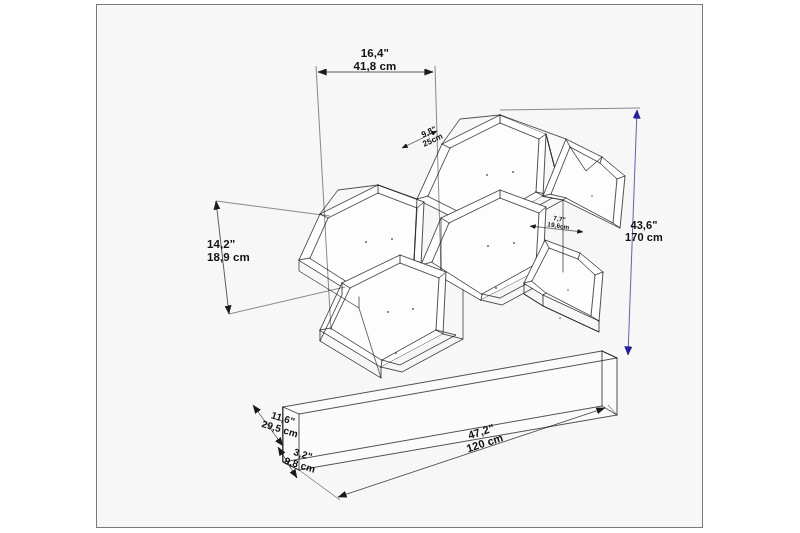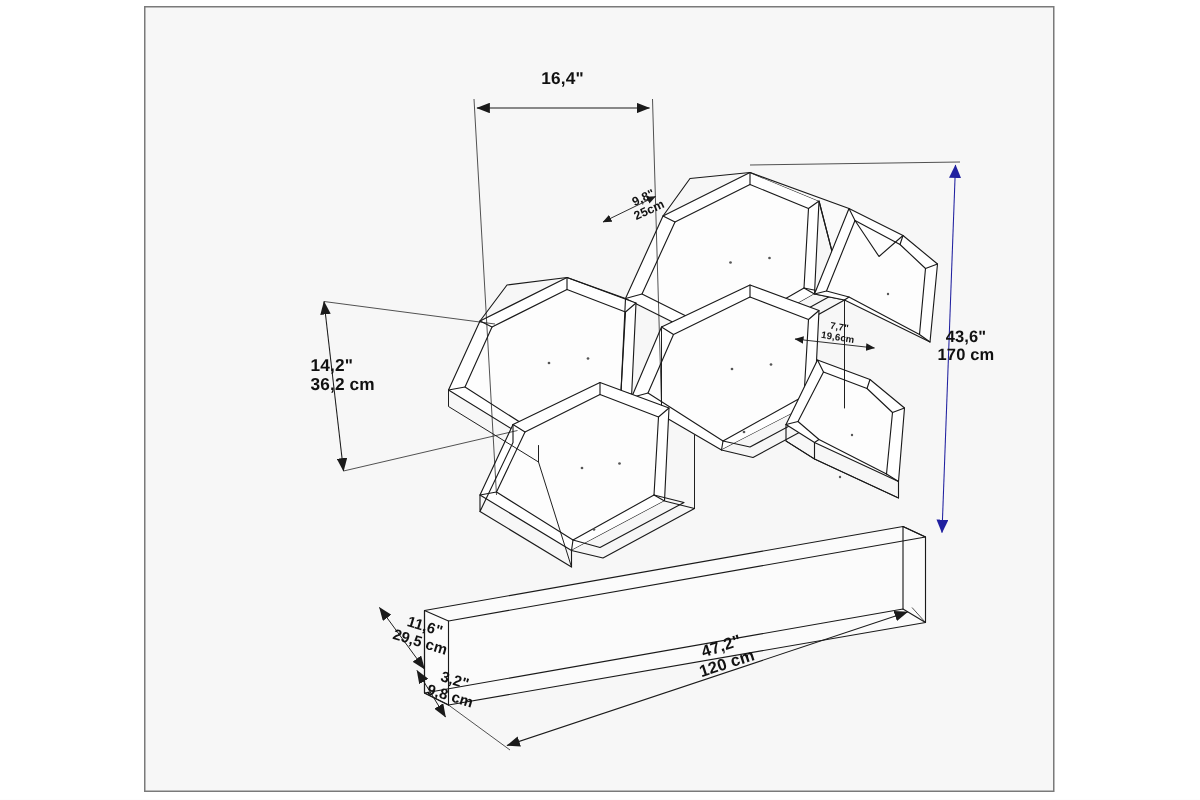--- a/index.html
+++ b/index.html
@@ -178,30 +178,31 @@
       <g>
         <line x1="338" y1="497" x2="605" y2="408" marker-start="url(#ahs)" marker-end="url(#ah)"></line>
         <line x1="299" y1="470" x2="340" y2="500" stroke-width="0.5"></line>
         <line x1="617" y1="415" x2="608" y2="405" stroke-width="0.5"></line>
       </g>
     </g>
   </svg>
 
   <div class="dimlabel dl-top" style="left:305px;top:47px;width:140px;">
     <div>16,4"</div>
+    <div>41,8 cm</div>
   </div>
 
   <div class="dimlabel dl-small" style="left:404px;top:127px;width:54px;transform:rotate(-25deg);transform-origin:50% 50%;">
     <div>9,8"</div>
     <div>25cm</div>
   </div>
 
   <div class="dimlabel dl-mid" style="left:207px;top:238px;width:80px;">
     <div>14,2"</div>
-    <div>36,2 cm</div>
+    <div>18,9 cm</div>
   </div>
 
   <div class="dimlabel dl-tiny" style="left:537px;top:215px;width:44px;transform:rotate(9deg);transform-origin:50% 50%;">
     <div>7,7"</div>
     <div>19,6cm</div>
   </div>
 
   <div class="dimlabel dl-right" style="left:611px;top:219px;width:66px;">
     <div>43,6"</div>
     <div>170 cm</div>

